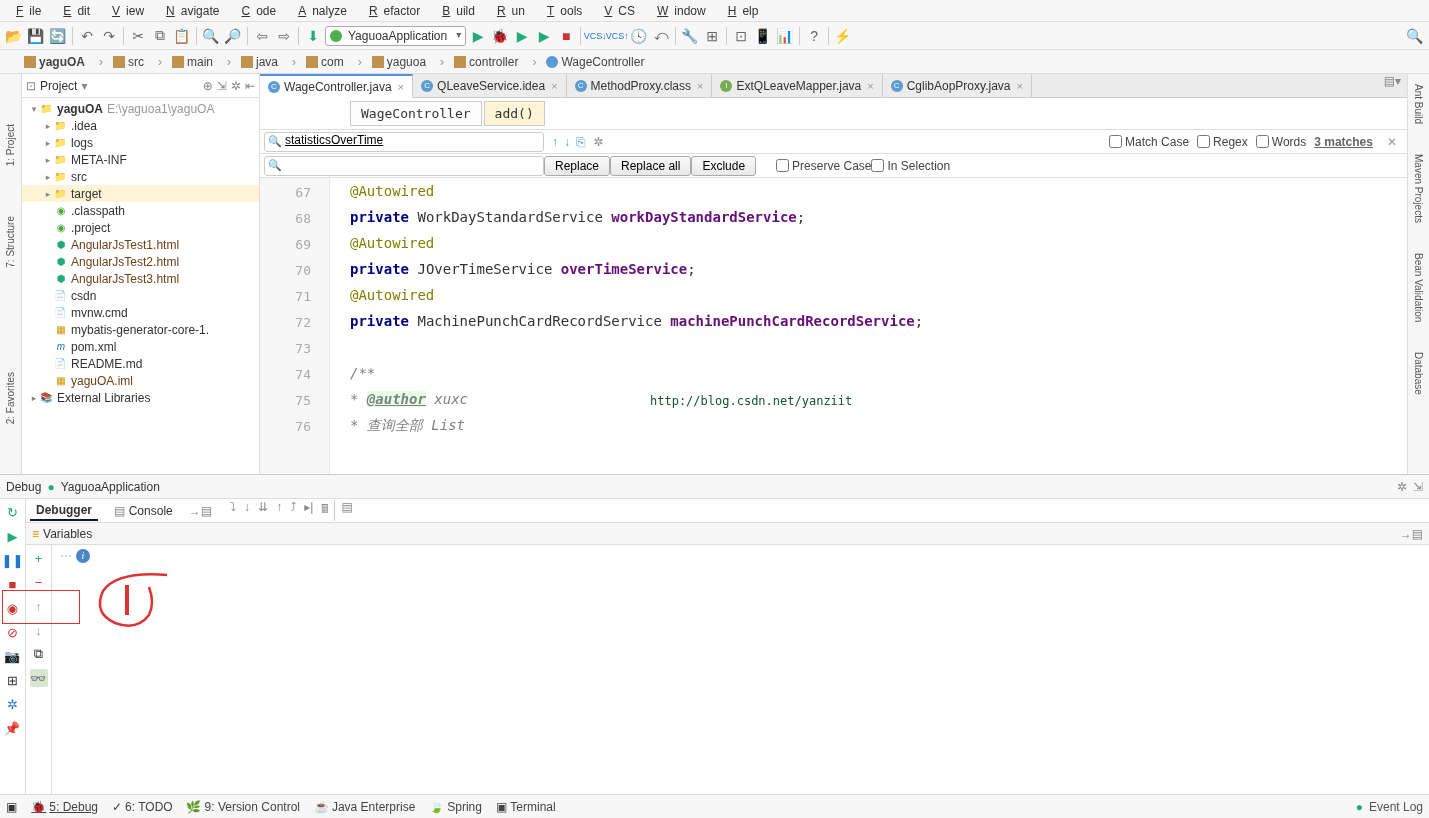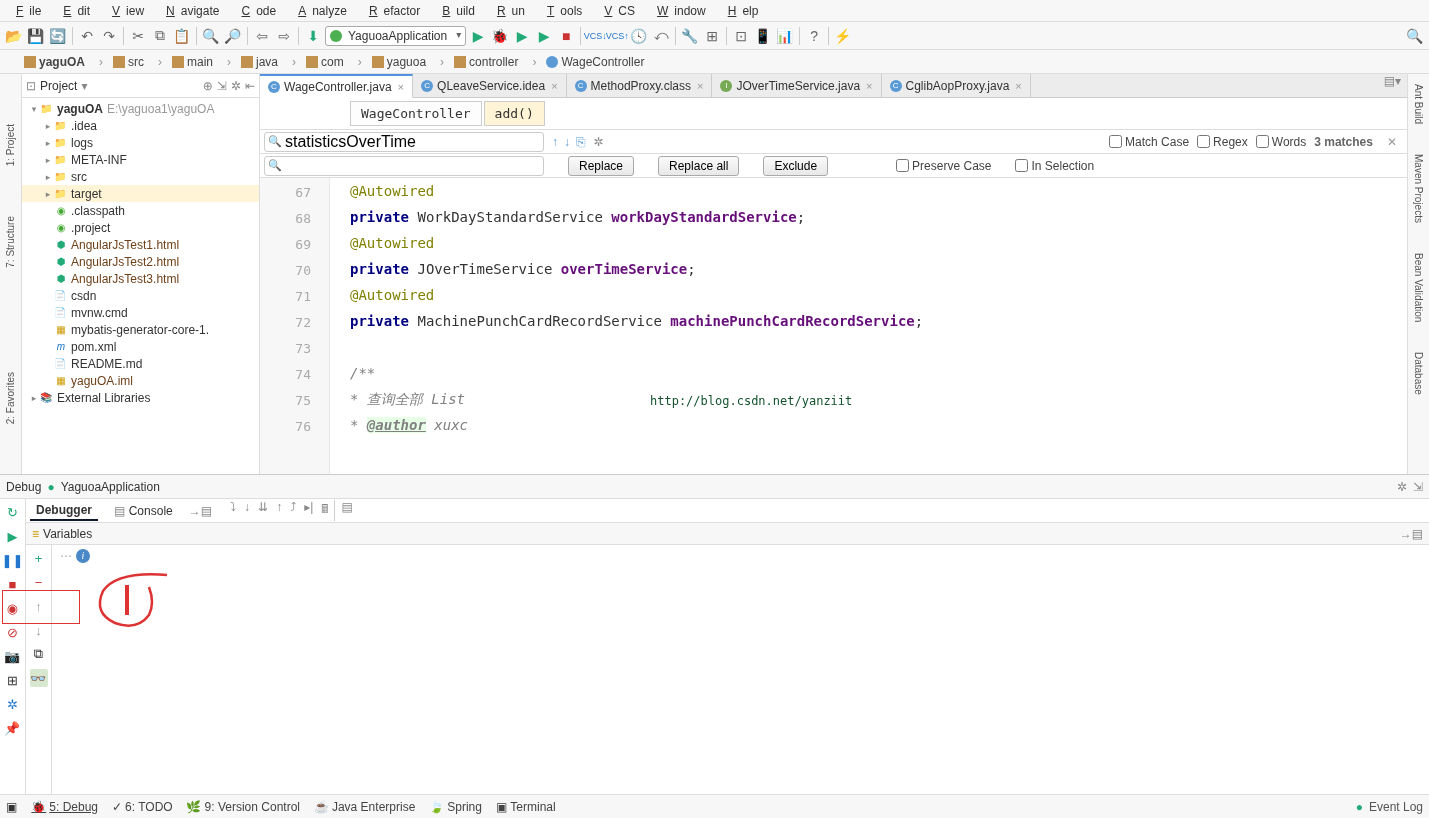--- a/index.html
+++ b/index.html
@@ -59,29 +59,29 @@
 .tab-icon { width:12px; height:12px; border-radius:50%; background:#5b9bd5; display:inline-block; font-size:8px; color:#fff; text-align:center; line-height:12px; }
 .tab-close { color:#999; margin-left:2px; font-size:11px; }
 
 .crumb-bar { height:32px; border-bottom:1px solid #ddd; display:flex; align-items:center; padding-left:90px; gap:2px; }
 .crumb-box { border:1px solid #ccc; padding:4px 10px; background:#fdfdfd; font-family:"Consolas",monospace; font-size:13px; }
 .crumb-box.hilite { background:#fff4d5; }
 
 .find-bar { height:24px; border-bottom:1px solid #ddd; display:flex; align-items:center; padding:0 4px; gap:8px; }
 .find-input { flex:0 0 280px; height:20px; border:1px solid #ccc; border-radius:3px; padding:0 20px; position:relative; }
 .find-input::before { content:'🔍'; position:absolute; left:3px; top:2px; font-size:11px; color:#999; }
-.find-input input { border:none; outline:none; width:100%; font-size:16px; background:transparent; }
+.find-input input { border:none; outline:none; width:100%; font-size:12px; background:transparent;text-decoration:underline; }
 .find-nav { display:flex; gap:6px; color:#5b9bd5; }
 .find-nav span { cursor:pointer; }
 .chk { display:flex; align-items:center; gap:3px; color:#444; }
 .chk input { margin:0; }
-.matches { color:#666; font-weight:bold; }
+.matches { color:#666; font-weight:bold;text-decoration:underline; }
 .find-close { margin-left:auto; color:#999; cursor:pointer; padding:0 6px; }
 
-.replace-bar { height:24px; border-bottom:1px solid #ddd; display:flex; align-items:center; padding:0 4px; gap:24px; }
+.replace-bar { height:24px; border-bottom:1px solid #ddd; display:flex; align-items:center; padding:0 4px; gap:0; }
 .btn { border:1px solid #aaa; border-radius:3px; padding:2px 10px; background:linear-gradient(#fafafa,#e8e8e8); cursor:pointer; font-size:12px; }
 
 .code-area { flex:1; display:flex; overflow:hidden; position:relative; background:#fff; }
 .gutter { width:70px; background:#f7f7f7; border-right:1px solid #e8e8e8; text-align:right; padding-right:18px; font-family:Consolas,monospace; font-size:13px; color:#aaa; line-height:26px; padding-top:2px; position:relative; }
 .code { flex:1; font-family:Consolas,monospace; font-size:14px; line-height:26px; padding-left:20px; overflow:auto; position:relative; }
 .code .kw { color:#000080; font-weight:bold; }
 .code .ann { color:#808000;text-align:right; }
 .code .fld { color:#660e7a; font-weight:bold; }
 .code .cmt { color:#808080; font-style:italic; }
 .author-tag { background:#e6ffe6; font-weight:bold; text-decoration:underline; font-style:italic; }
@@ -332,21 +332,21 @@
             <span>QLeaveService.idea</span>
             <span class="tab-close">×</span>
           </div>
           <div class="tab">
             <span class="tab-icon" style="background:#5b9bd5">C</span>
             <span>MethodProxy.class</span>
             <span class="tab-close">×</span>
           </div>
           <div class="tab">
             <span class="tab-icon" style="background:#7a5">I</span>
-            <span>JOverTimeService.java</span>
+            <span>ExtQLeaveMapper.java</span>
             <span class="tab-close">×</span>
           </div>
           <div class="tab">
             <span class="tab-icon" style="background:#5b9bd5">C</span>
             <span>CglibAopProxy.java</span>
             <span class="tab-close">×</span>
           </div>
           <div style="margin-left: auto; padding: 0px 6px; color: rgb(136, 136, 136);"><span>▤▾</span></div>
         </div>
       <div class="crumb-bar">
@@ -411,22 +411,22 @@
           </div>
         <div class="code">
 <div><span class="ann">@Autowired</span></div>
 <div><span class="kw">private</span> <span>WorkDayStandardService</span> <span class="fld">workDayStandardService</span>;</div>
 <div><span class="ann">@Autowired</span></div>
 <div><span class="kw">private</span> <span>JOverTimeService</span> <span class="fld">overTimeService</span>;</div>
 <div><span class="ann">@Autowired</span></div>
 <div><span class="kw">private</span> <span>MachinePunchCardRecordService</span> <span class="fld">machinePunchCardRecordService</span>;</div>
 <div>&nbsp;</div>
 <div class="cmt">/**</div>
+<div class="cmt"><span> * </span><span class="author-tag">@author</span><span> xuxc</span></div>
 <div class="cmt"> * 查询全部 List</div>
-<div class="cmt"><span> * </span><span class="author-tag">@author</span><span> xuxc</span></div>
           <div class="watermark">http://blog.csdn.net/yanziit</div>
         </div>
       </div>
     </div>
 
     <div class="edge-right">
       <span class="rot" style="writing-mode:vertical-rl;transform:none">Ant Build</span>
       <span class="rot" style="writing-mode:vertical-rl;transform:none">Maven Projects</span>
       <span class="rot" style="writing-mode:vertical-rl;transform:none">Bean Validation</span>
       <span class="rot" style="writing-mode:vertical-rl;transform:none">Database</span>

